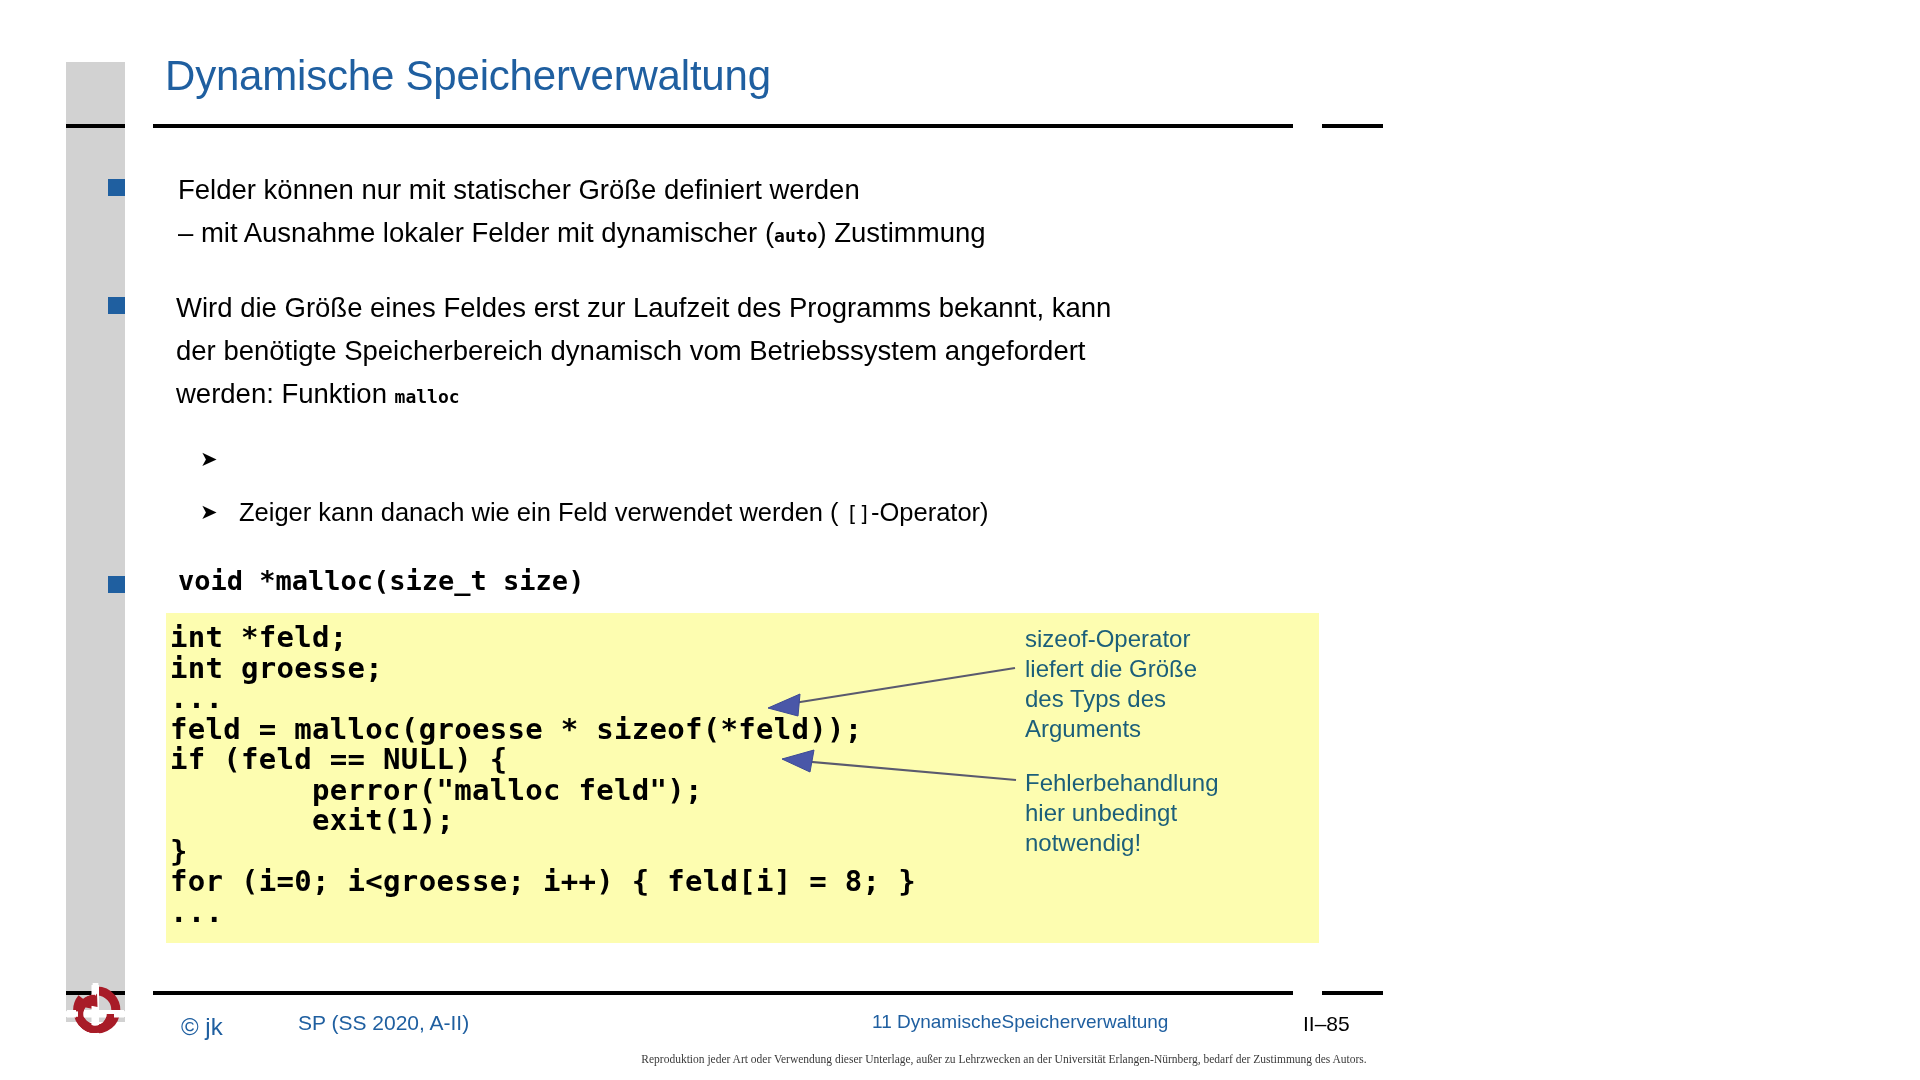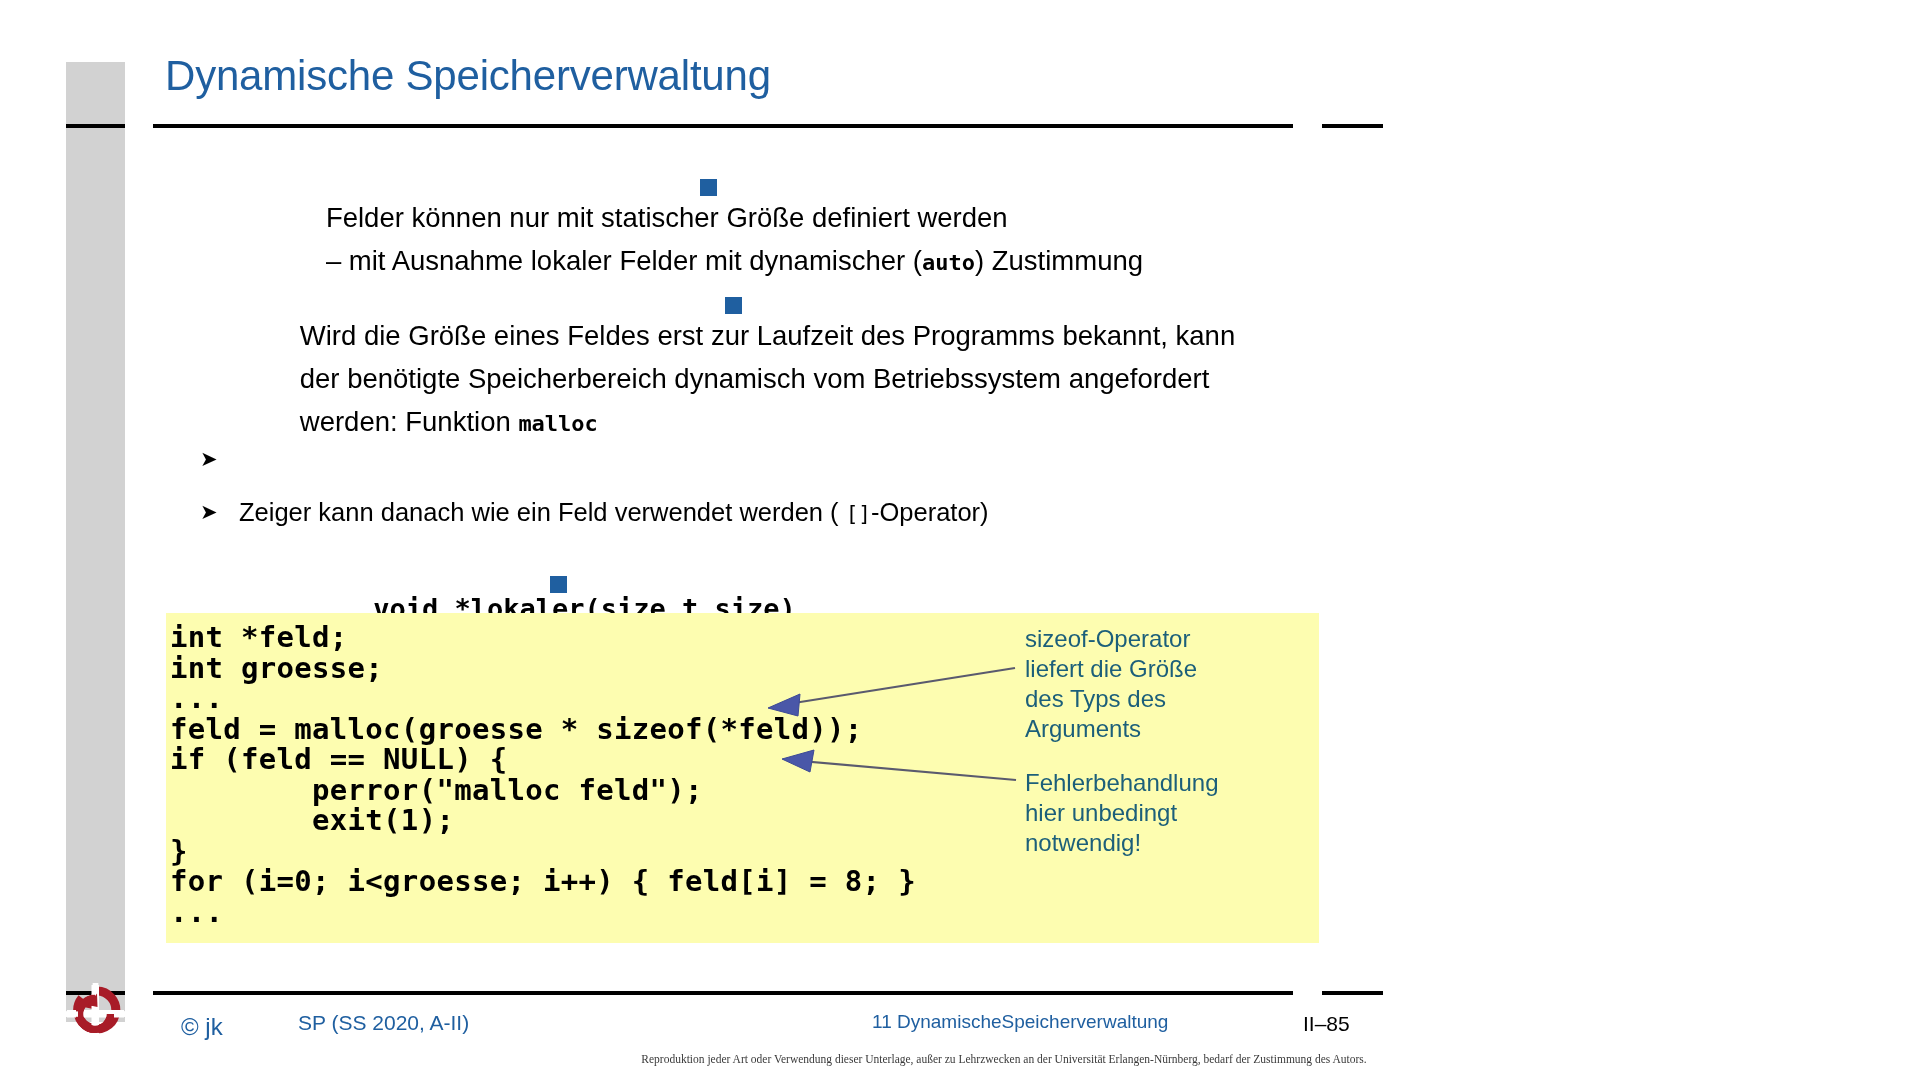--- a/index.html
+++ b/index.html
@@ -83,40 +83,39 @@
     position: absolute;
     left: 0;
     top: 0;
     width: 1920px;
     height: 1080px;
   }
 
   .bullet-row {
     position: absolute;
     display: flex;
-    align-items: center;
-    flex-direction: column;
+    align-items: flex-start;
   }
   .bullet-square {
     width: 17px;
     height: 17px;
     background: #1f5fa0;
     flex: 0 0 auto;
     margin-top: 11px;
   }
   .bullet-text {
     font-size: 27.5px;
     line-height: 43px;
     color: #000000;
     margin-left: 0;
   }
   code, .mono {
     font-family: "DejaVu Sans Mono", "Liberation Mono", monospace;
     font-weight: bold;
-    font-size: 22px;
+    font-size: 18px;
   }
   .mono-op {
     font-family: "DejaVu Sans Mono", "Liberation Mono", monospace;
     font-weight: normal;
     font-size: 21px;
     color: #000;
   }
 
   
   .sub-row {
@@ -263,40 +262,40 @@
     <div class="bullet-row" style="left:108px; top:168px; width:1200px;">
       <div class="bullet-square"></div>
       <div class="bullet-text" style="margin-left:53px;">
         <div>Felder können nur mit statischer Größe definiert werden</div>
         <div><span>– mit Ausnahme lokaler Felder mit dynamischer (</span><code>auto</code><span>) Zustimmung</span></div>
       </div>
     </div>
 
     <div class="bullet-row" style="left:108px; top:286px; width:1250px;">
       <div class="bullet-square"></div>
-      <div class="bullet-text" style="margin-left:69px;">
+      <div class="bullet-text" style="margin-left:51px;">
         <div>Wird die Größe eines Feldes erst zur Laufzeit des Programms bekannt, kann</div>
         <div>der benötigte Speicherbereich dynamisch vom Betriebssystem angefordert</div>
         <div><span>werden: Funktion </span><code>malloc</code></div>
       </div>
     </div>
 
     <div class="sub-row" style="left:200px; top:440px; width:1100px;">
       <div class="sub-arrow">➤</div>
     </div>
 
     <div class="sub-row" style="left:200px; top:493px; width:1100px;">
       <div class="sub-arrow">➤</div>
       <div class="sub-text" style="margin-left:17px;"><span>Zeiger kann danach wie ein Feld verwendet werden ( </span><span class="mono-op">[]</span><span>-Operator)</span></div>
     </div>
 
     <div class="bullet-row" style="left:108px; top:565px; width:900px;">
       <div class="bullet-square"></div>
       <div style="margin-left:53px;">
-        <code style="font-size:27px;">void *lokaler(size_t size)</code>
+        <code style="font-size:27px;">void *malloc(size_t size)</code>
       </div>
     </div>
 
     <div class="code-box"></div>
     <div class="code-pre">int *feld;
 int groesse;
 ...
 feld = malloc(groesse * sizeof(*feld));
 if (feld == NULL) {
         perror("malloc feld");

